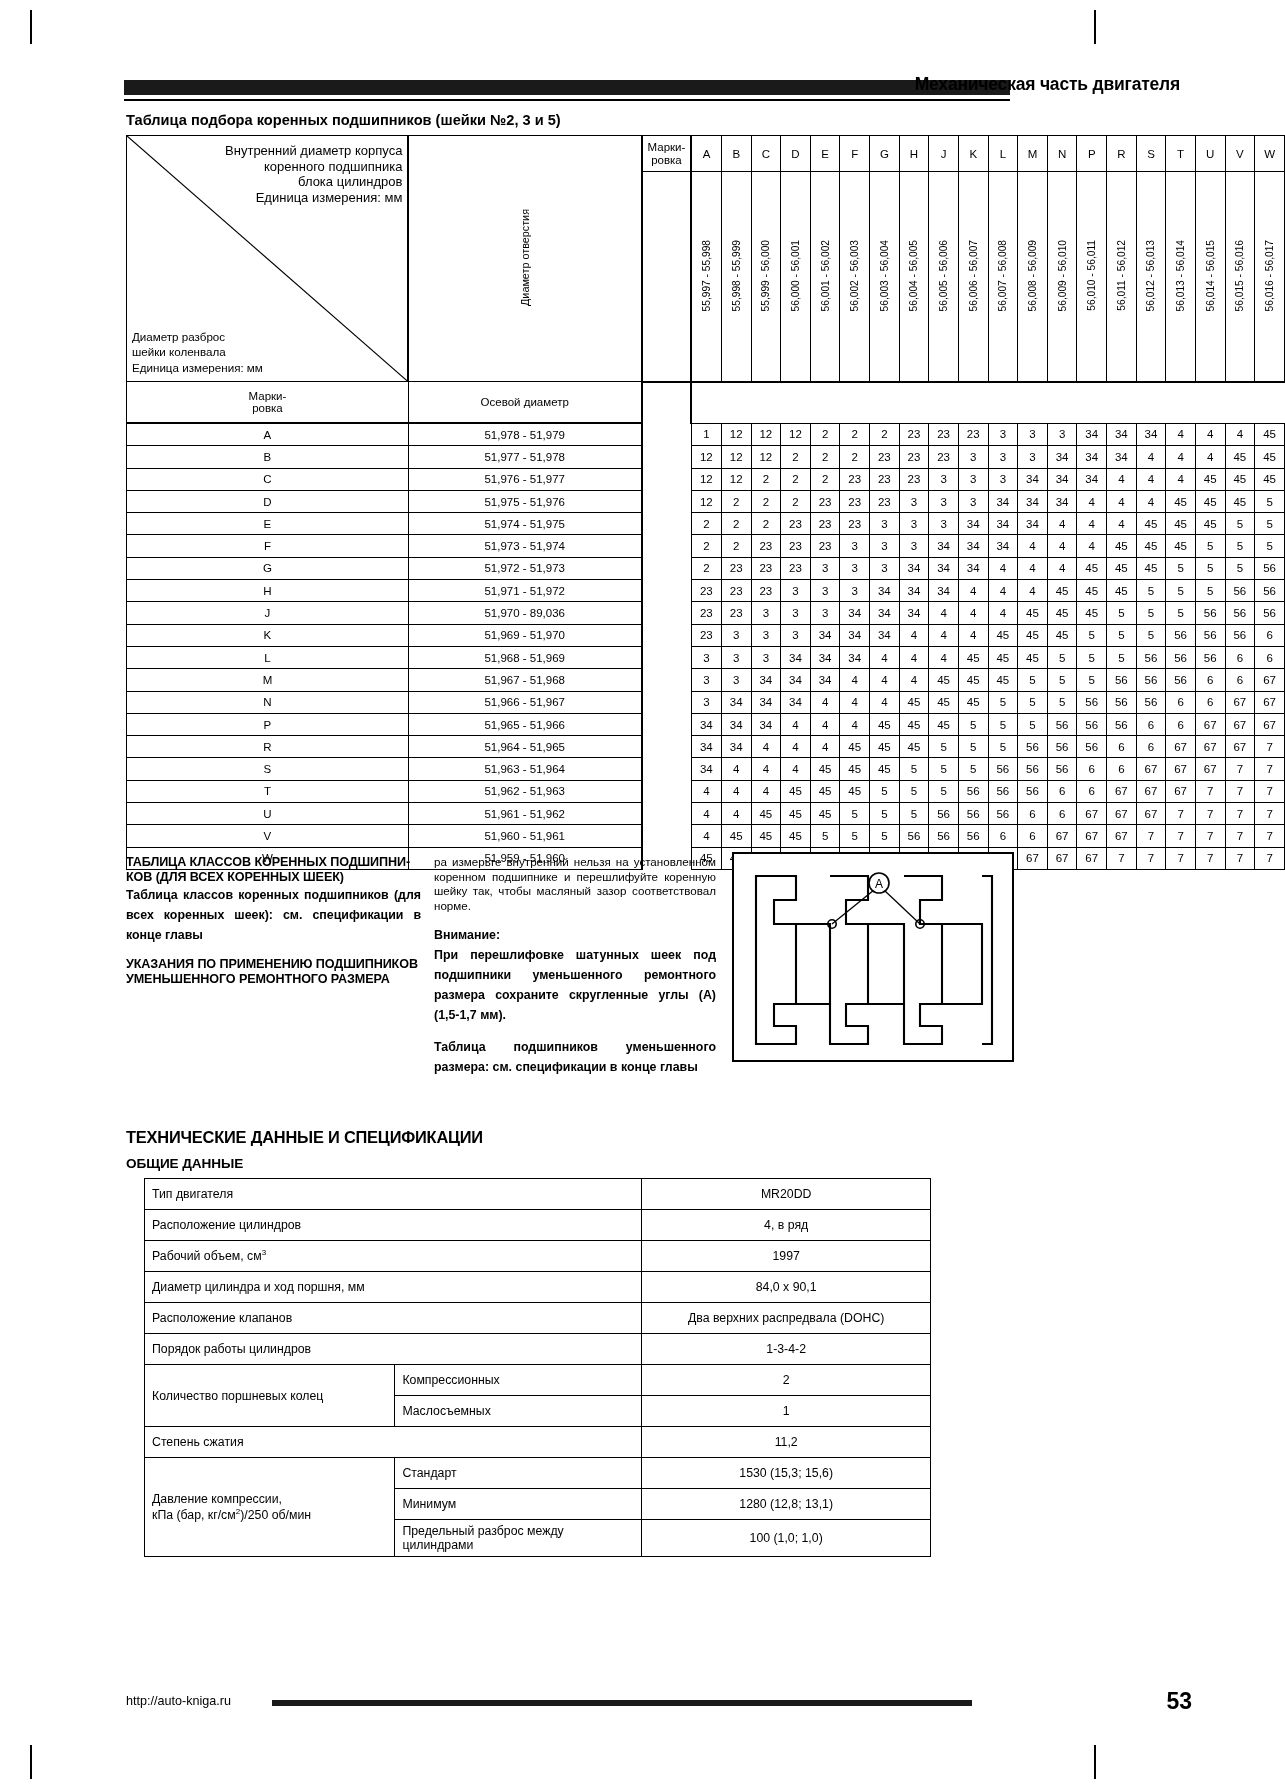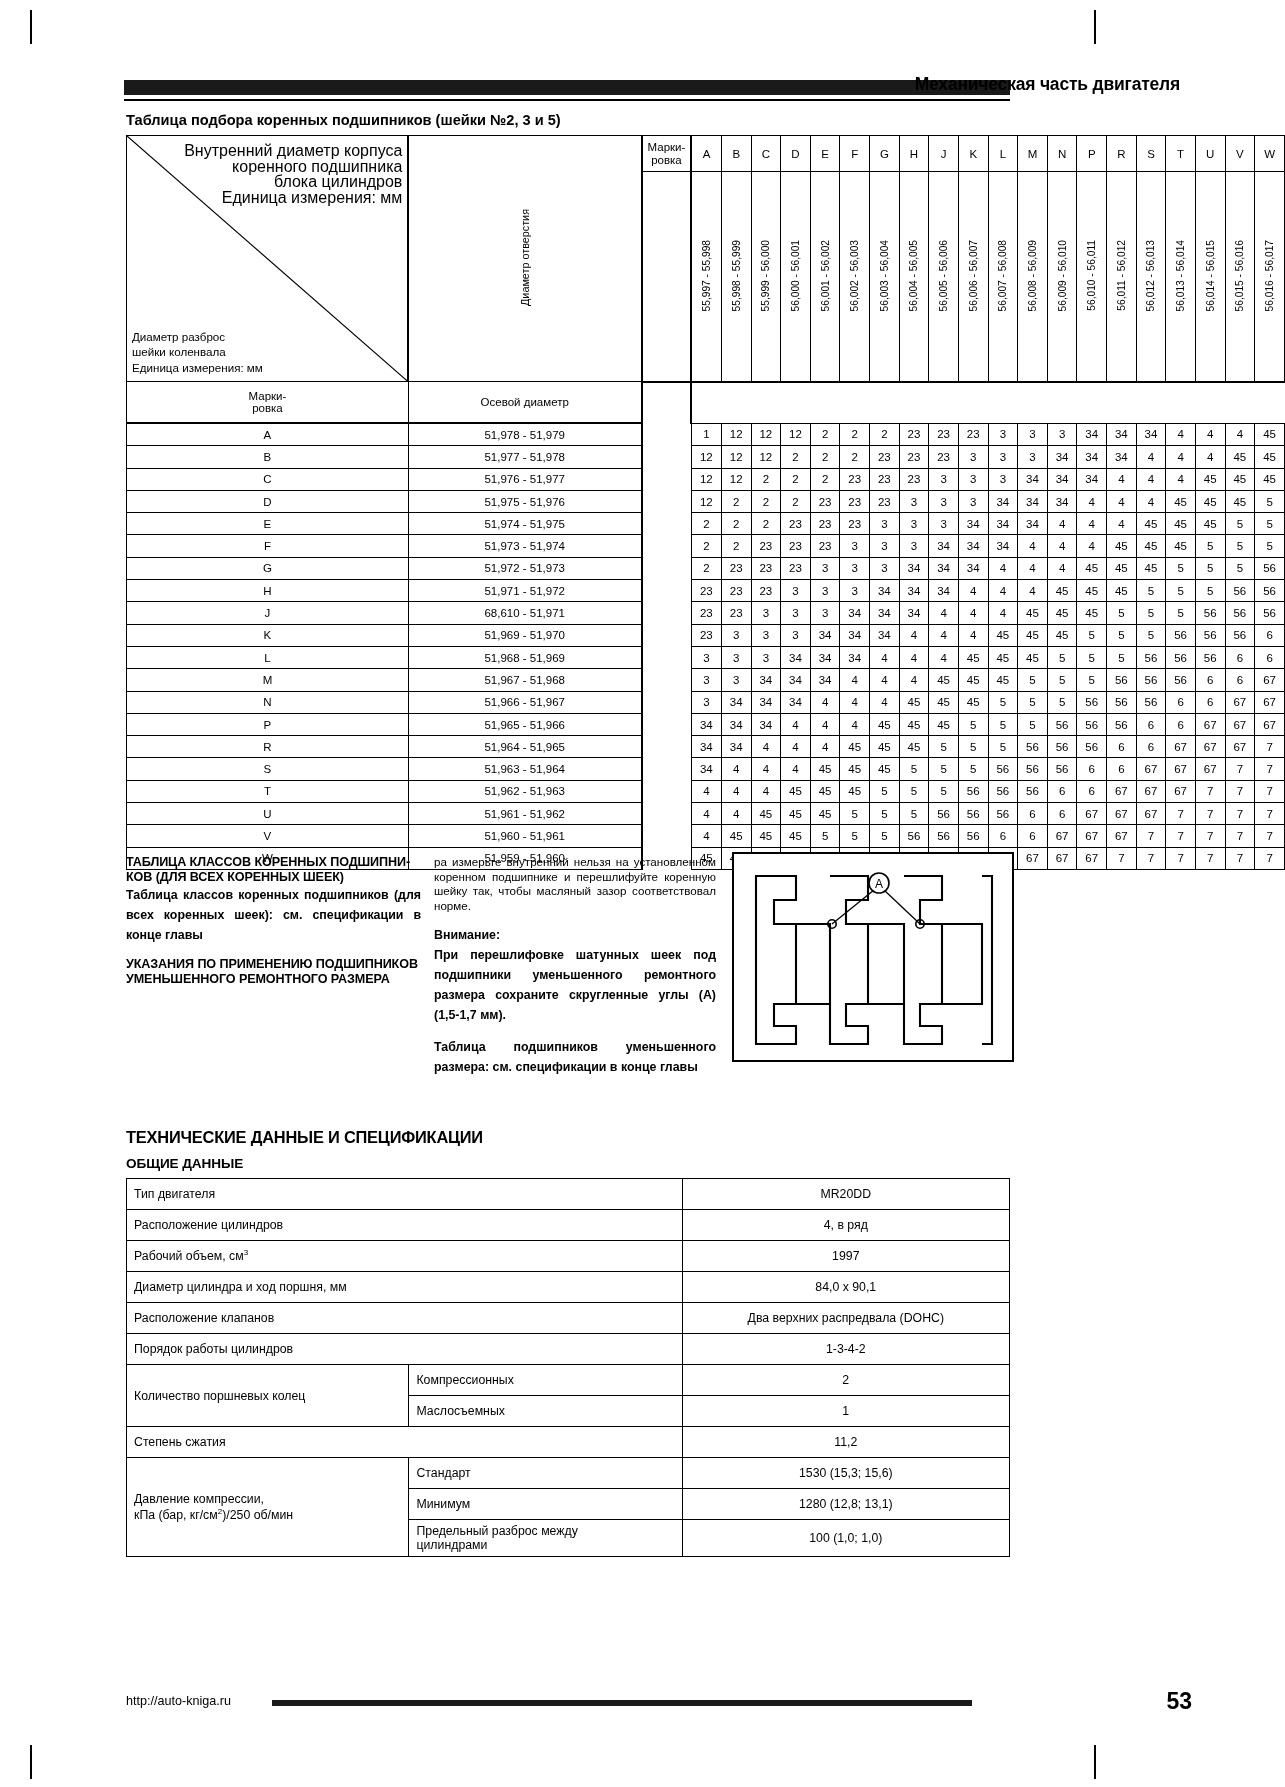--- a/index.html
+++ b/index.html
@@ -31,21 +31,21 @@
 
   
   .mbt{position:absolute;left:126px;top:135px;border-collapse:collapse;}
   .mbt td,.mbt th{border:1px solid #000;padding:0;font-weight:normal;font-size:11.5px;
                   text-align:center;vertical-align:middle;background:#fff;}
   .mbt .thick-r{border-right:2px solid #000;}
   .mbt .thick-b{border-bottom:2px solid #000;}
 
   .corner{position:relative;width:286px;height:245px;border:1px solid #000;border-right:2px solid #000;}
   .corner .diag{position:absolute;left:0;top:0;width:100%;height:100%;}
-  .corner .txt-tr{position:absolute;right:5px;top:7px;text-align:right;font-size:16px;line-height:15.5px;}
+  .corner .txt-tr{position:absolute;right:5px;top:7px;text-align:right;font-size:13px;line-height:15.5px;}
   .corner .txt-bl{position:absolute;left:5px;bottom:6px;text-align:left;font-size:11.6px;line-height:15.5px;}
 
   .rotcell{width:26px;}
   .rot{writing-mode:vertical-rl;transform:rotate(180deg);white-space:nowrap;font-size:10.8px;
        display:inline-block;padding:2px 0;}
   .rot-small{writing-mode:vertical-rl;transform:rotate(180deg);white-space:nowrap;font-size:10.2px;
        display:inline-block;}
 
   .mark-h{width:48px;font-size:11.5px;line-height:13px;}
   .colhead{width:29px;height:30px;font-size:12px;}
@@ -70,21 +70,21 @@
   ul.bl li{position:relative;padding-left:17px;margin-bottom:3px;text-align:justify;line-height:14.6px;}
   ul.bl li:before{content:"\25C6";position:absolute;left:0;top:-1px;font-size:9px;}
 
   
   .figbox{position:absolute;left:732px;top:852px;width:278px;height:206px;border:2px solid #000;background:#fff;}
   .figbox svg{display:block;}
 
   
   .spec-h1{position:absolute;left:126px;top:1128px;font-size:16.4px;font-weight:bold;letter-spacing:-0.2px;}
   .spec-h2{position:absolute;left:126px;top:1156px;font-size:13.6px;font-weight:bold;letter-spacing:-0.1px;}
-  .spec{position:absolute;left:126px;top:1178px;border-collapse:collapse;width:884px;}
+  .spec{position:absolute;left:144px;top:1178px;border-collapse:collapse;width:787px;}
   .spec td{border:1px solid #000;font-size:12.3px;padding:4px 7px;vertical-align:middle;background:#fff;}
   .spec td.val{text-align:center;}
   .spec td.lab{text-align:left;}
   .spec .h{height:22px;}
 
   
   .ftr-url{position:absolute;left:126px;top:1694px;font-size:12.6px;text-align:center;}
   .ftr-bar{position:absolute;left:272px;top:1700px;width:700px;height:6px;background:#1a1a1a;}
   .ftr-pg{position:absolute;right:93px;top:1688px;font-size:23px;font-weight:bold;}
   sup{font-size:8px;vertical-align:super;}
@@ -393,21 +393,21 @@
           <td class="dcell">45</td>
           <td class="dcell">45</td>
           <td class="dcell">5</td>
           <td class="dcell">5</td>
           <td class="dcell">5</td>
           <td class="dcell">56</td>
           <td class="dcell">56</td>
         </tr>
         <tr>
           <td class="rowmark">J</td>
-          <td class="rowdia thick-r">68,610 - 51,971</td>
+          <td class="rowdia thick-r">51,970 - 89,036</td>
           <td style="border: none; padding: 0px; width: 0px; font-size: 0px;"></td>
           <td class="dcell">23</td>
           <td class="dcell">23</td>
           <td class="dcell">3</td>
           <td class="dcell">3</td>
           <td class="dcell">3</td>
           <td class="dcell">34</td>
           <td class="dcell">34</td>
           <td class="dcell">34</td>
           <td class="dcell">4</td>

